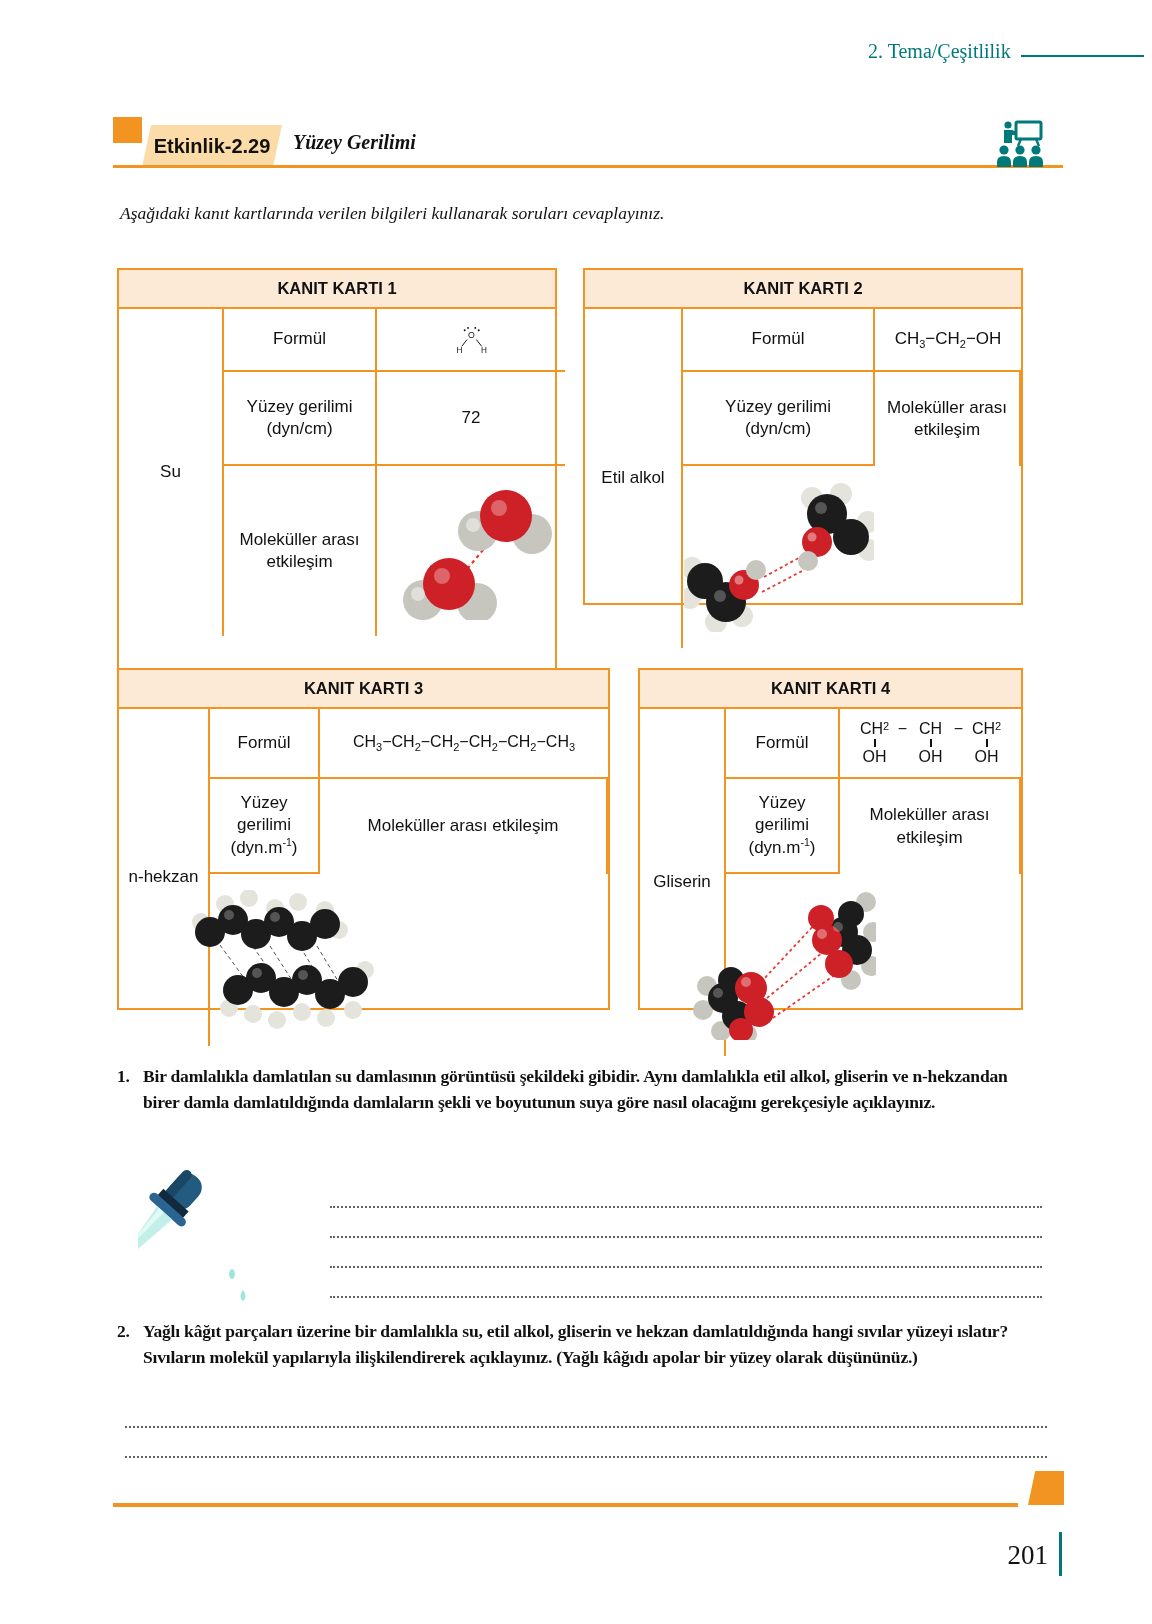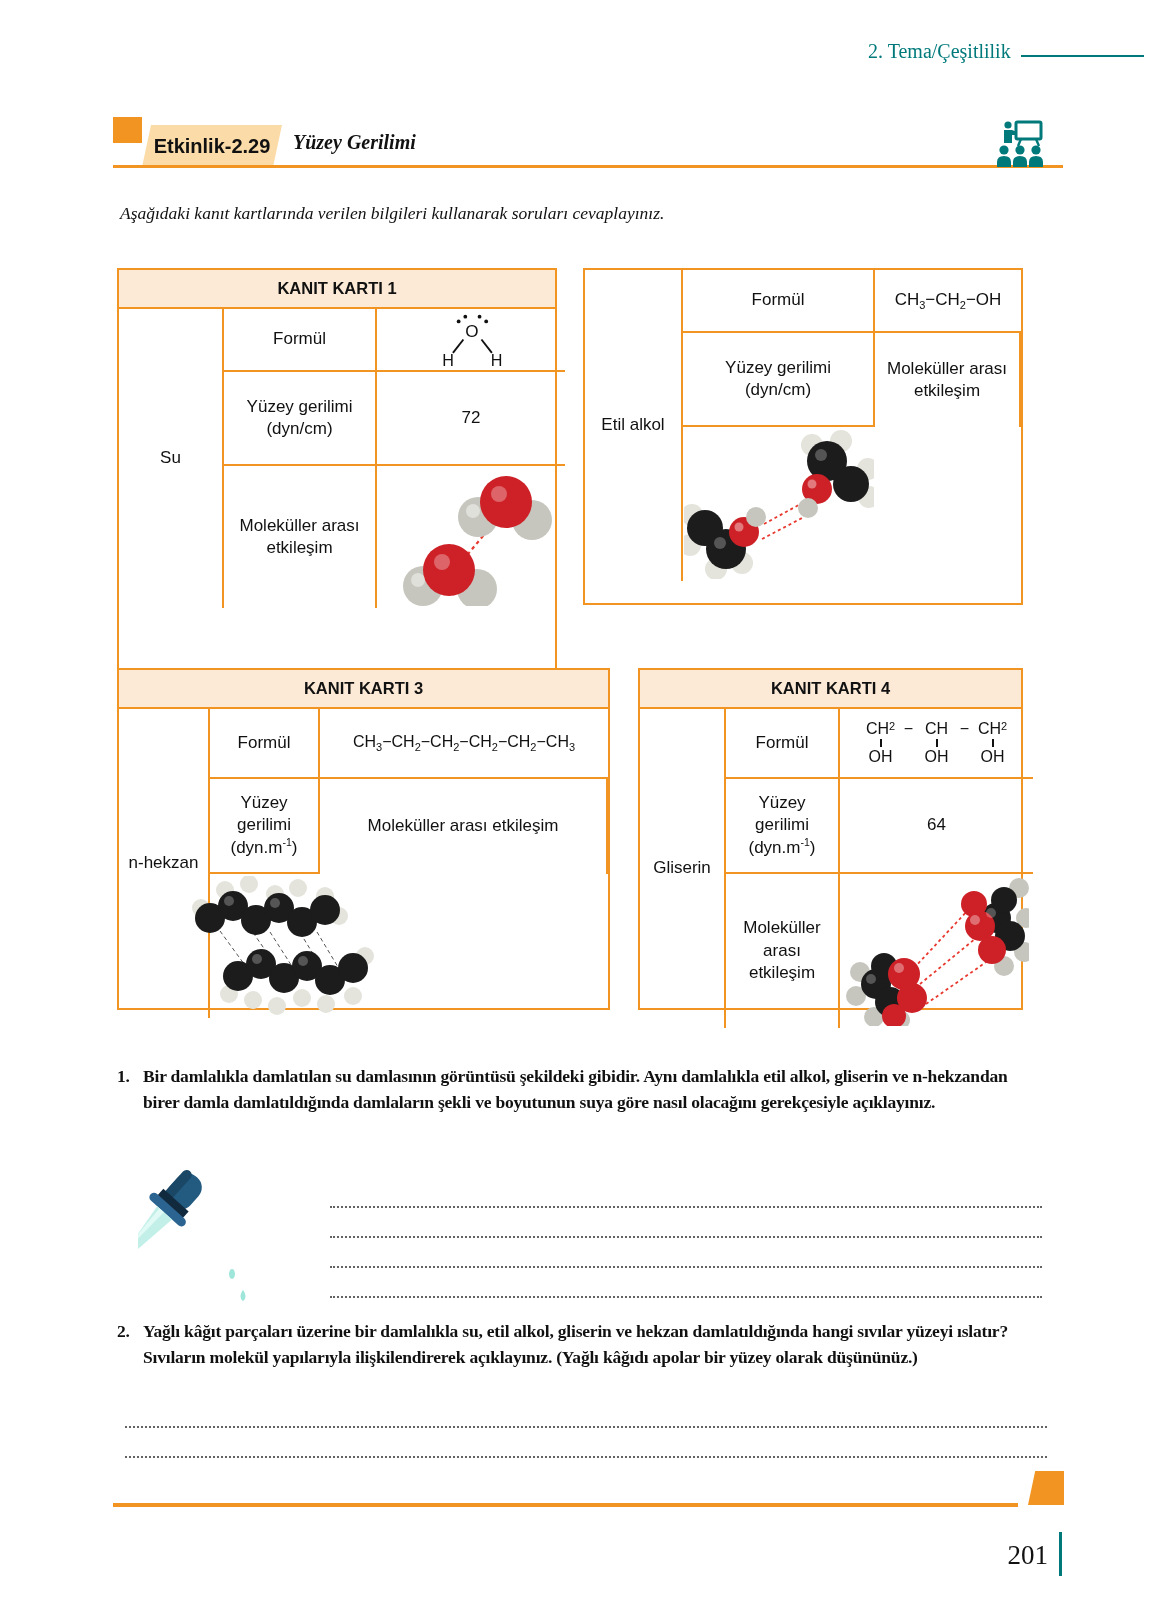--- a/index.html
+++ b/index.html
@@ -31,21 +31,21 @@
 
   .intro{left:120px;top:203px;font-family:"Liberation Serif",serif;
     font-style:italic;font-size:17.5px;}
 
   
   .card{position:absolute;border:2px solid var(--orange);box-sizing:border-box;background:#fff;}
   .card-title{height:37px;background:var(--peach);border-bottom:2px solid var(--orange);
     display:flex;align-items:center;justify-content:center;font-weight:bold;font-size:16.5px;}
   .card-grid{display:grid;}
   .cell{display:flex;flex-direction:column;align-items:center;justify-content:center;
-    text-align:center;font-size:17px;line-height:1.32;box-sizing:border-box;padding:2px 4px;}
+    text-align:center;font-size:17px;line-height:1.32;box-sizing:border-box;padding:16px 4px;}
   .bR{border-right:2px solid var(--orange);}
   .bB{border-bottom:2px solid var(--orange);}
   sub.fs{font-size:11px;}
   sup.fs{font-size:10.5px;}
   .fchain{white-space:nowrap;}
 
   
   .gly{display:flex;flex-direction:column;align-items:center;font-size:16px;line-height:1.15;}
   .gly-row{display:flex;align-items:baseline;}
   .gslot{width:44px;display:inline-flex;justify-content:center;}
@@ -136,20 +136,21 @@
           <circle cx="96" cy="121" r="20" fill="#C6C6BE"></circle>
         <circle cx="68" cy="102" r="26" fill="#CE2127"></circle>
         <circle cx="37" cy="112" r="7" fill="#fff" opacity="0.45"></circle>
           <circle cx="61" cy="94" r="8" fill="#fff" opacity="0.3"></circle>
       </svg>
     </div>
   </div>
 </div>
 
 <div class="card" style="left:583px;top:268px;width:440px;height:337px;">
+  <div class="card-title">KANIT KARTI 2</div>
   <div class="card-grid" style="grid-template-columns:98px 192px 1fr;grid-template-rows:63px 94px 1fr;height:294px;">
     <div class="cell bR" style="grid-column:1;grid-row:1/4;">Etil alkol</div>
     <div class="cell bR bB">Formül</div>
     <div class="cell bB">
       <span class="fchain"><span>CH</span><sub class="fs">3</sub><span>−CH</span><sub class="fs">2</sub><span>−OH</span></span>
     </div>
     <div class="cell bR bB">
       <span>Yüzey gerilimi</span>
       <span>(dyn/cm)</span>
     </div>
@@ -280,21 +281,20 @@
             <span class="gslot">OH</span>
             <span class="gdash"></span>
             <span class="gslot">OH</span>
         </div>
       </div>
     </div>
     <div class="cell bR bB">
       <span>Yüzey gerilimi</span>
       <span><span>(dyn.m</span><sup class="fs">-1</sup><span>)</span></span>
     </div>
-    <div class="cell bB">64</div>
     <div class="cell bR">Moleküller arası etkileşim</div>
     <div class="cell">
       <svg width="185" height="150" viewBox="0 0 185 150">
         <line x1="70" y1="92" x2="126" y2="32" stroke="#E8392F" stroke-width="1.8" stroke-dasharray="3 3"></line>
         <line x1="76" y1="108" x2="137" y2="58" stroke="#E8392F" stroke-width="1.8" stroke-dasharray="3 3"></line>
         <line x1="82" y1="128" x2="148" y2="82" stroke="#E8392F" stroke-width="1.8" stroke-dasharray="3 3"></line>
         <circle cx="16" cy="96" r="10" fill="#C6C6BE"></circle>
           <circle cx="12" cy="120" r="10" fill="#C6C6BE"></circle>
         <circle cx="30" cy="141" r="10" fill="#C6C6BE"></circle>
           <circle cx="56" cy="144" r="10" fill="#C6C6BE"></circle>

